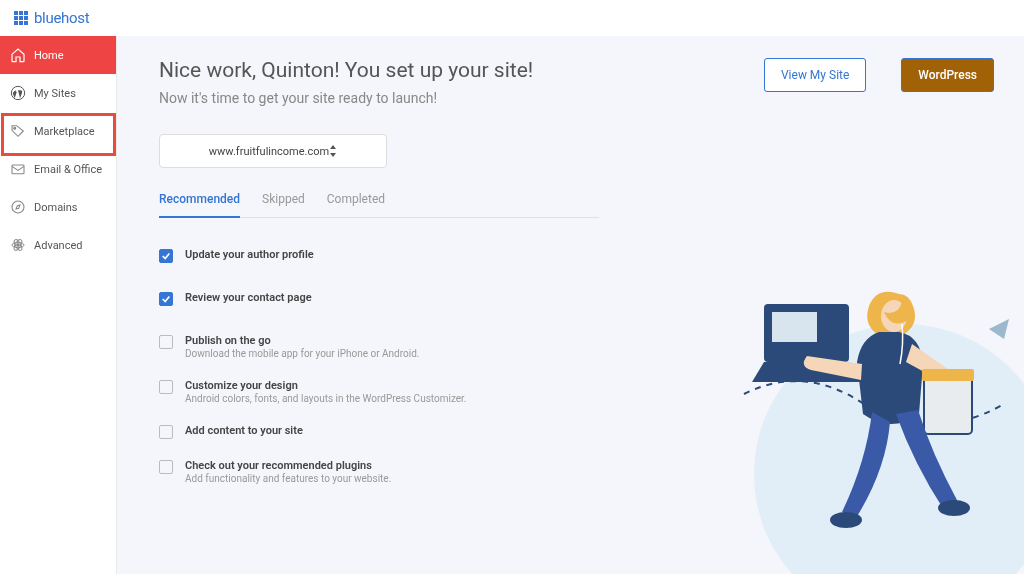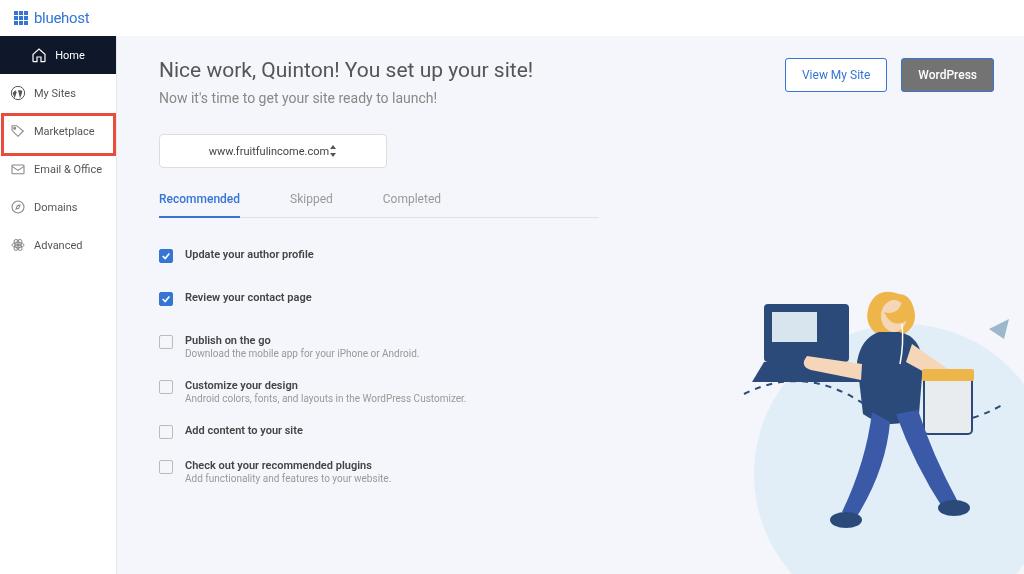--- a/index.html
+++ b/index.html
@@ -5,37 +5,37 @@
 * { margin:0; padding:0; box-sizing:border-box; font-family:-apple-system,BlinkMacSystemFont,"Segoe UI",Roboto,sans-serif; }
 body { background:#fff; width:1024px; height:574px; overflow:hidden; position:relative; }
 .header { height:36px; display:flex; align-items:center; padding:0 14px; background:#fff; }
 .logo { display:flex; align-items:center; gap:6px; }
 .logo-icon { width:14px; height:14px; display:grid; grid-template-columns:repeat(3,1fr); grid-template-rows:repeat(3,1fr); gap:1px; }
 .logo-dot { background:#3575d3; width:100%; height:100%; }
 .logo-text { font-size:15px; color:#3575d3; font-weight:400; letter-spacing:-0.3px; }
 .wrap { display:flex; height:calc(574px - 36px); }
 .sidebar { width:117px; background:#fff; border-right:1px solid #e8e8e8; }
 .nav-item { display:flex; align-items:center; gap:8px; padding:11px 10px; cursor:pointer; position:relative; }
-.nav-item.active { background:#0f172a; color:#fff;justify-content:center; }
+.nav-item.active { background:#ef4444; color:#fff; }
 .nav-item .icon { width:16px; height:16px; display:flex; align-items:center; justify-content:center; flex-shrink:0; }
 .nav-label { font-size:11px; color:#555; }
 .nav-item.active .nav-label { color:#fff; }
 .highlight-box { position:absolute; border:3px solid #e74c3c; top:113px; left:1px; width:115px; height:43px; pointer-events:none; z-index:10; }
 .main { flex:1; background:#f4f6fb; padding:22px 30px 0 42px; position:relative; overflow:hidden; }
 .top-row { display:flex; justify-content:space-between; align-items:flex-start; }
 .headline { font-size:21px; color:#555; font-weight:400; }
 .sub { font-size:14px; color:#888; margin-top:8px; }
 .btns { display:flex; gap:14px;border-radius:16px; }
 .btn { padding:9px 16px; font-size:12px; border-radius:3px; cursor:pointer; border:1px solid; }
 .btn-outline { background:#fff; border-color:#3575d3; color:#3575d3; }
-.btn-primary { background:#737373; border-color:#3575d3; color:#fff; font-weight:500; }
+.btn-primary { background:#a16207; border-color:#3575d3; color:#fff; font-weight:500;margin-left:21px; }
 .site-select { margin-top:28px; background:#fff; border:1px solid #ddd; border-radius:4px; width:228px; height:34px; display:flex; align-items:center; justify-content:center; padding:0 12px; cursor:pointer; }
 .site-select-text { font-size:11px; color:#444; }
 .site-select-icon { display:flex; flex-direction:column; gap:0; }
-.tabs { display:flex; gap:50px; margin-top:24px; border-bottom:1px solid #e0e0e0; width:440px; }
+.tabs { display:flex; gap:22px; margin-top:24px; border-bottom:1px solid #e0e0e0; width:440px; }
 .tab { font-size:12px; color:#999; padding:0 0 11px 0; cursor:pointer; position:relative; }
 .tab.active { color:#3575d3; font-weight:500; }
 .tab.active::after { content:""; position:absolute; left:0; bottom:-1px; width:100%; height:2px; background:#3575d3; }
 .tasks { margin-top:20px; }
 .task { display:flex; align-items:flex-start; gap:12px; padding:10px 0; }
 .chk { width:14px; height:14px; border:1px solid #bbb; border-radius:2px; flex-shrink:0; margin-top:1px; cursor:pointer; display:flex; align-items:center; justify-content:center; }
 .chk.checked { background:#3575d3; border-color:#3575d3; }
 .task-body { flex:1; }
 .task-title { font-size:11px; color:#444; font-weight:600; }
 .task-desc { font-size:10px; color:#999; margin-top:1px; }

